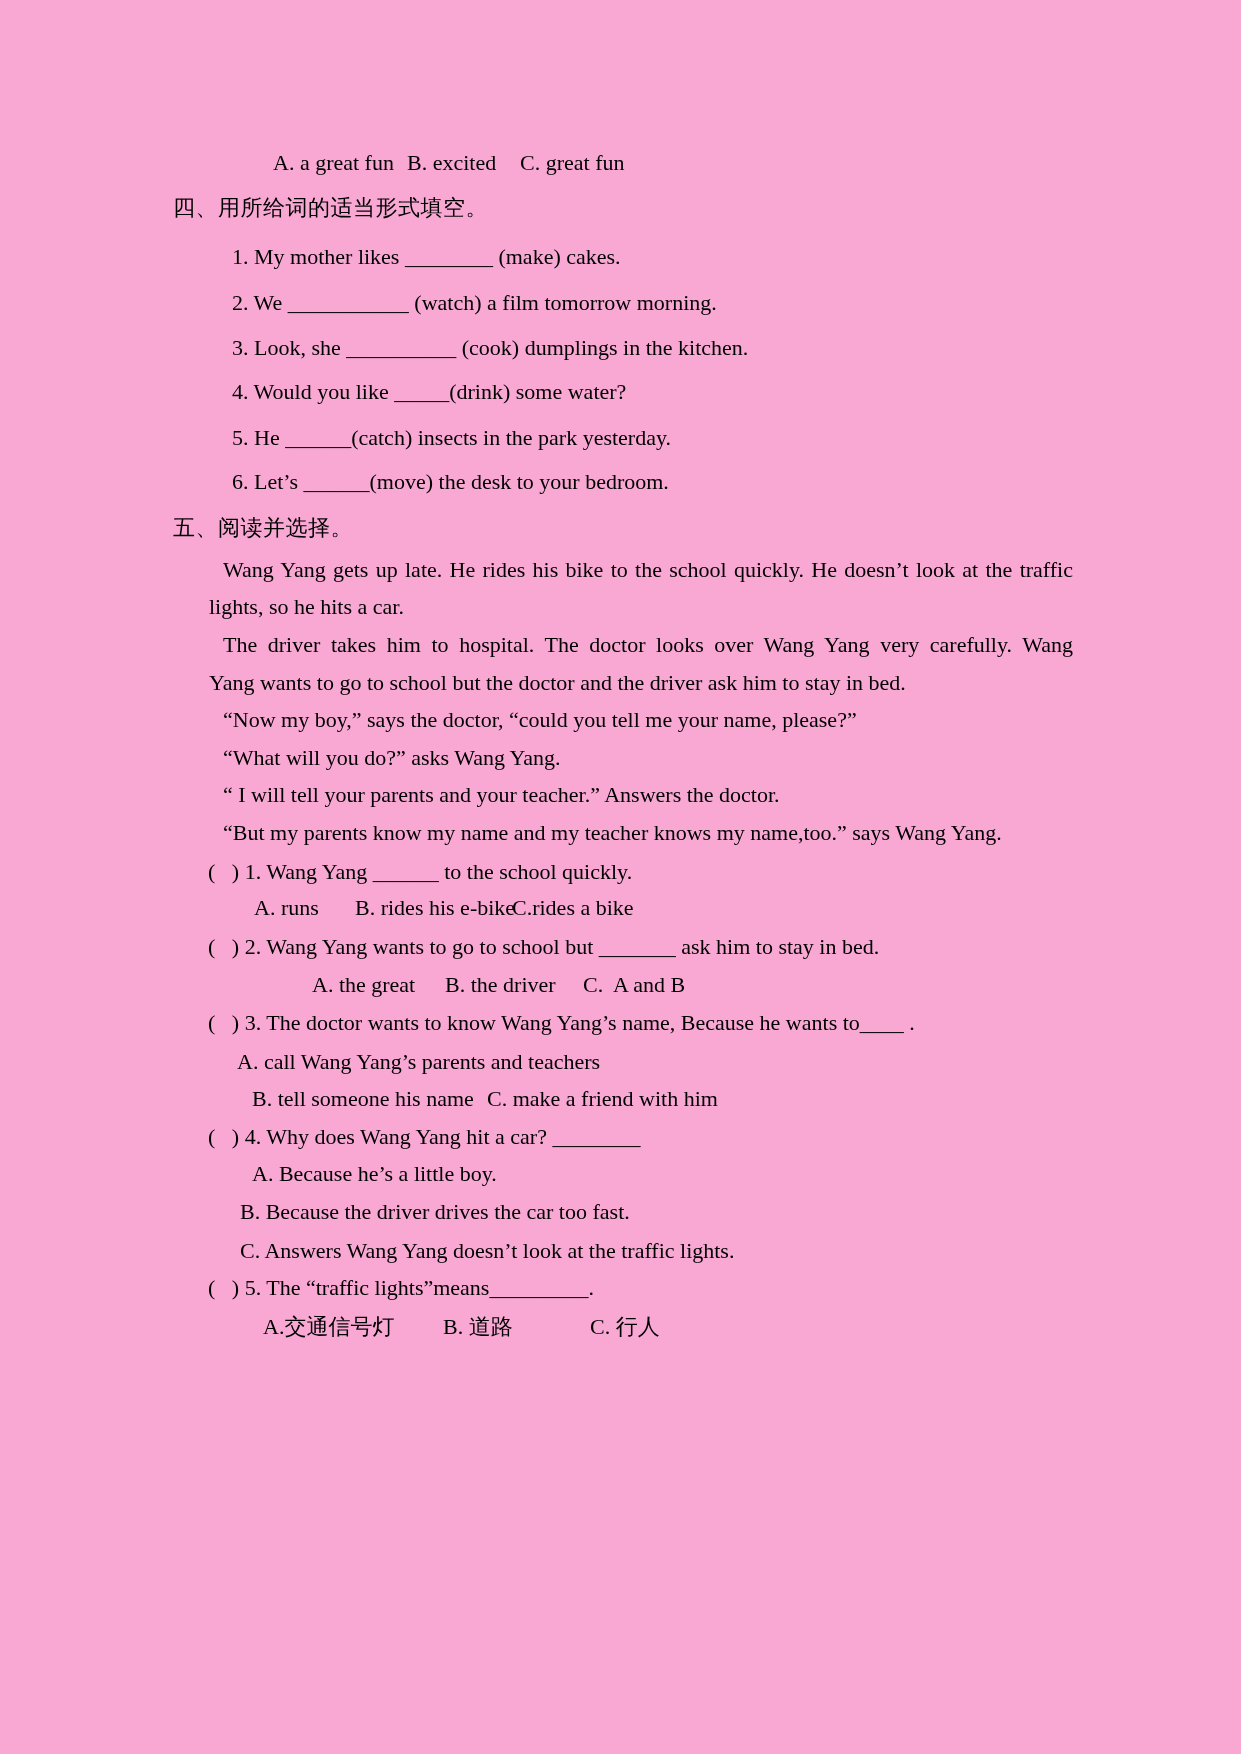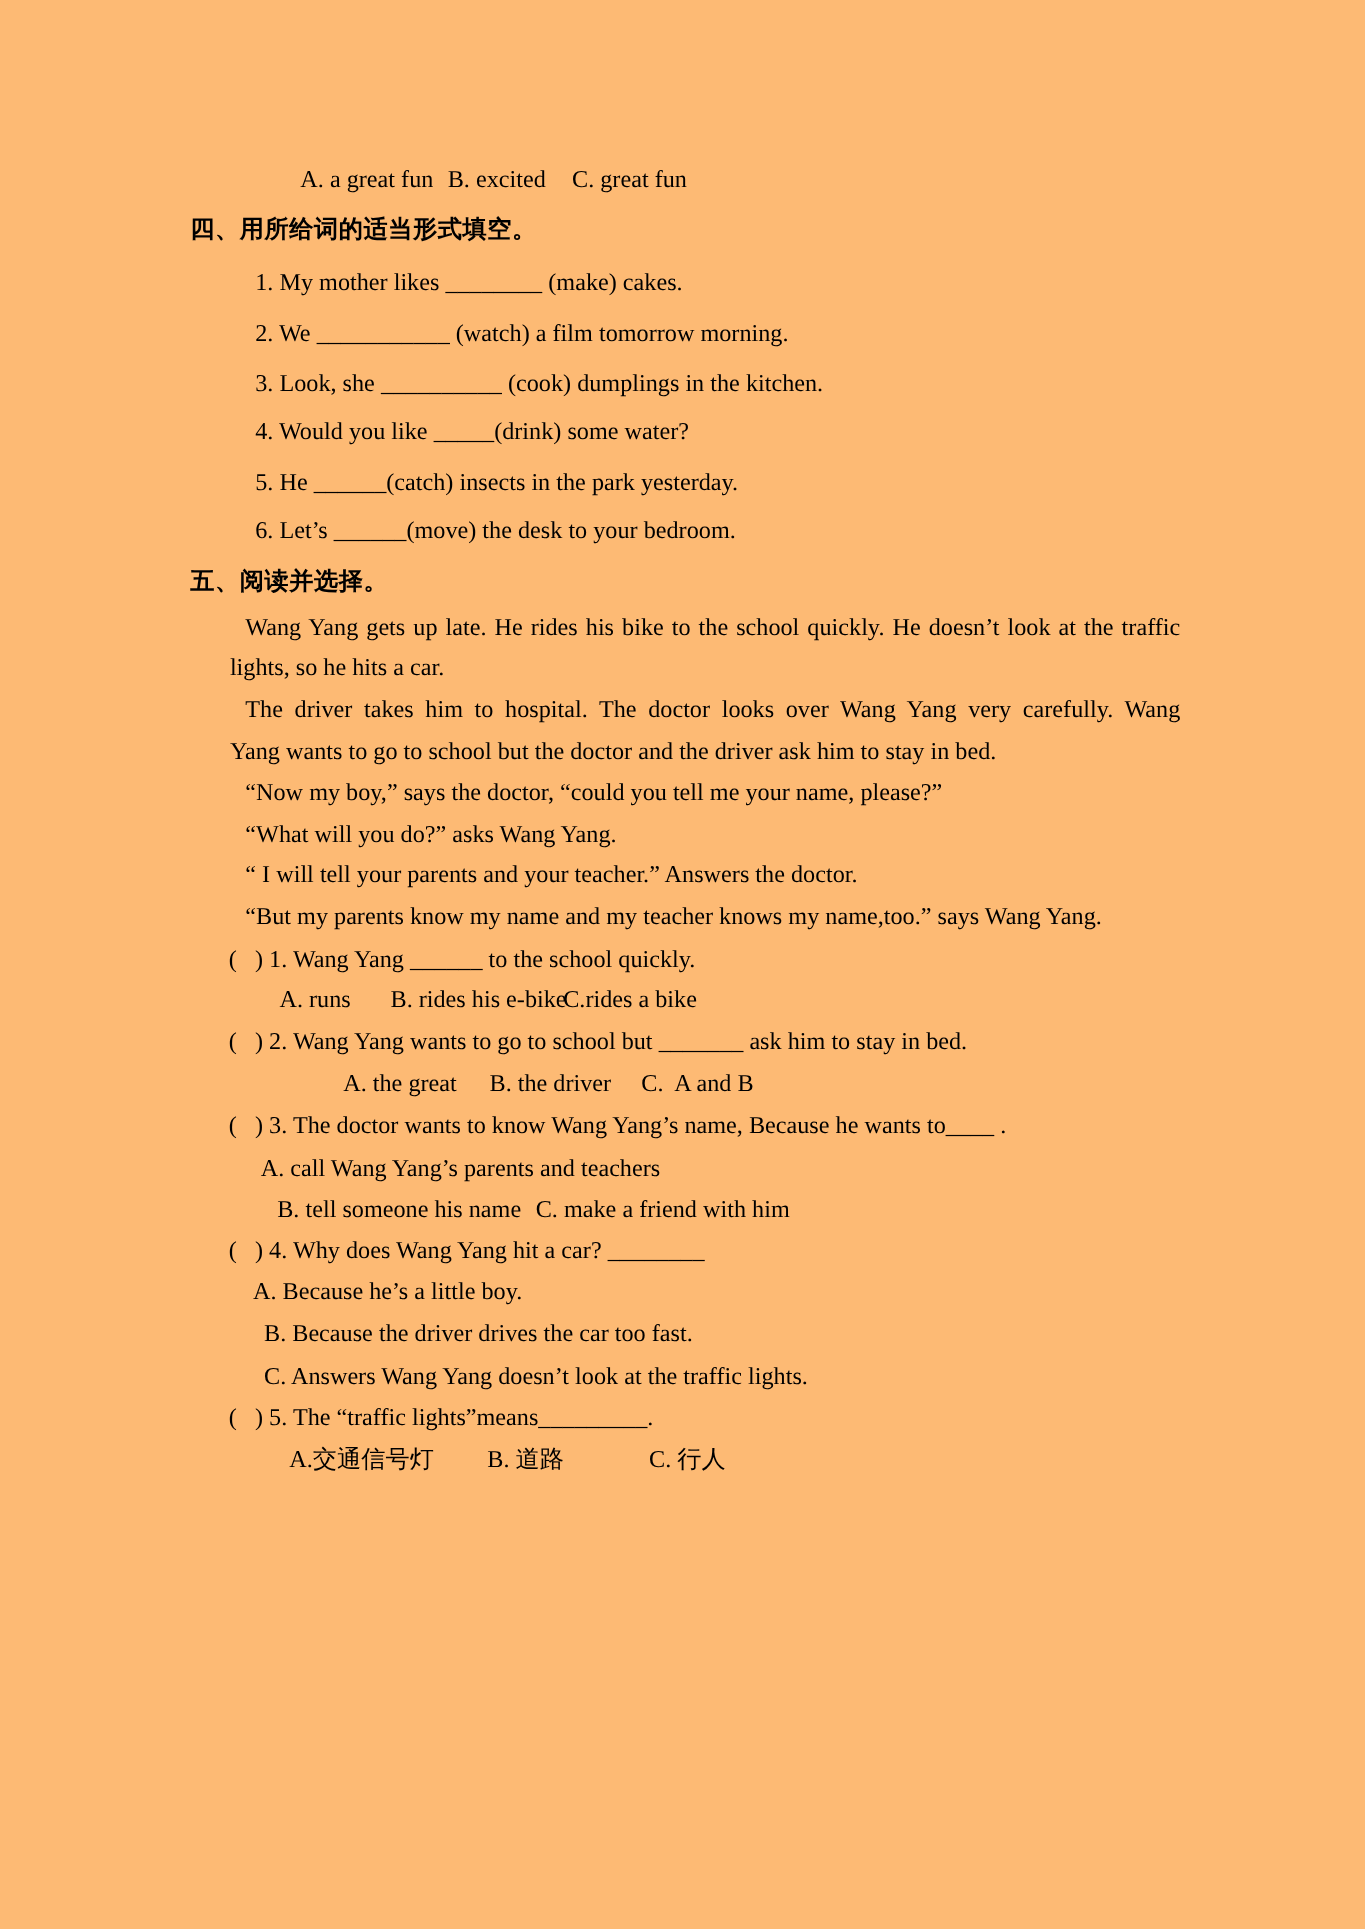--- a/index.html
+++ b/index.html
@@ -1,20 +1,20 @@
 <!DOCTYPE html>
 <html><head>
 <meta charset="utf-8">
 <style>
   html,body{margin:0;padding:0;background:#ffffff;}
   .page{
     position:relative;
     width:1241px;
     height:1754px;
-    background:#fdba74;
+    background:#f9a8d4;
     font-family:"Liberation Serif","DejaVu Serif",serif;
     font-size:22px;
     color:#000000;
     overflow:hidden;
   }
   .line{
     position:absolute;
     line-height:30px;
     white-space:pre;
   }
@@ -35,21 +35,20 @@
   .opt{
     position:absolute;
     line-height:30px;
     white-space:pre;
   }
   .heading{
     position:absolute;
     line-height:30px;
     white-space:pre;
     letter-spacing:0.5px;
-    font-weight:bold;
   }
 </style>
 </head>
 <body>
 
 <div class="page">
 
   <span class="opt" style="left:273px;top:148px">A. a great fun</span>
   <span class="opt" style="left:407px;top:148px">B. excited</span>
   <span class="opt" style="left:520px;top:148px">C. great fun</span>
@@ -83,21 +82,21 @@
   <span class="opt" style="left:312px;top:970px">A. the great</span>
   <span class="opt" style="left:445px;top:970px">B. the driver</span>
   <span class="opt" style="left:583px;top:970px">C.  A and B</span>
 
   <div class="line" style="left:208px;top:1008px">(   ) 3. The doctor wants to know Wang Yang’s name, Because he wants to____ .</div>
   <span class="opt" style="left:237px;top:1047px">A. call Wang Yang’s parents and teachers</span>
   <span class="opt" style="left:252px;top:1084px">B. tell someone his name</span>
   <span class="opt" style="left:487px;top:1084px">C. make a friend with him</span>
 
   <div class="line" style="left:208px;top:1122px">(   ) 4. Why does Wang Yang hit a car? ________</div>
-  <span class="opt" style="left:230px;top:1159px">A. Because he’s a little boy.</span>
+  <span class="opt" style="left:252px;top:1159px">A. Because he’s a little boy.</span>
   <span class="opt" style="left:240px;top:1197px">B. Because the driver drives the car too fast.</span>
   <span class="opt" style="left:240px;top:1236px">C. Answers Wang Yang doesn’t look at the traffic lights.</span>
 
   <div class="line" style="left:208px;top:1273px">(   ) 5. The “traffic lights”means_________.</div>
   <span class="opt" style="left:263px;top:1312px">A.交通信号灯</span>
   <span class="opt" style="left:443px;top:1312px">B. 道路</span>
   <span class="opt" style="left:590px;top:1312px">C. 行人</span>
 
 </div>
 

